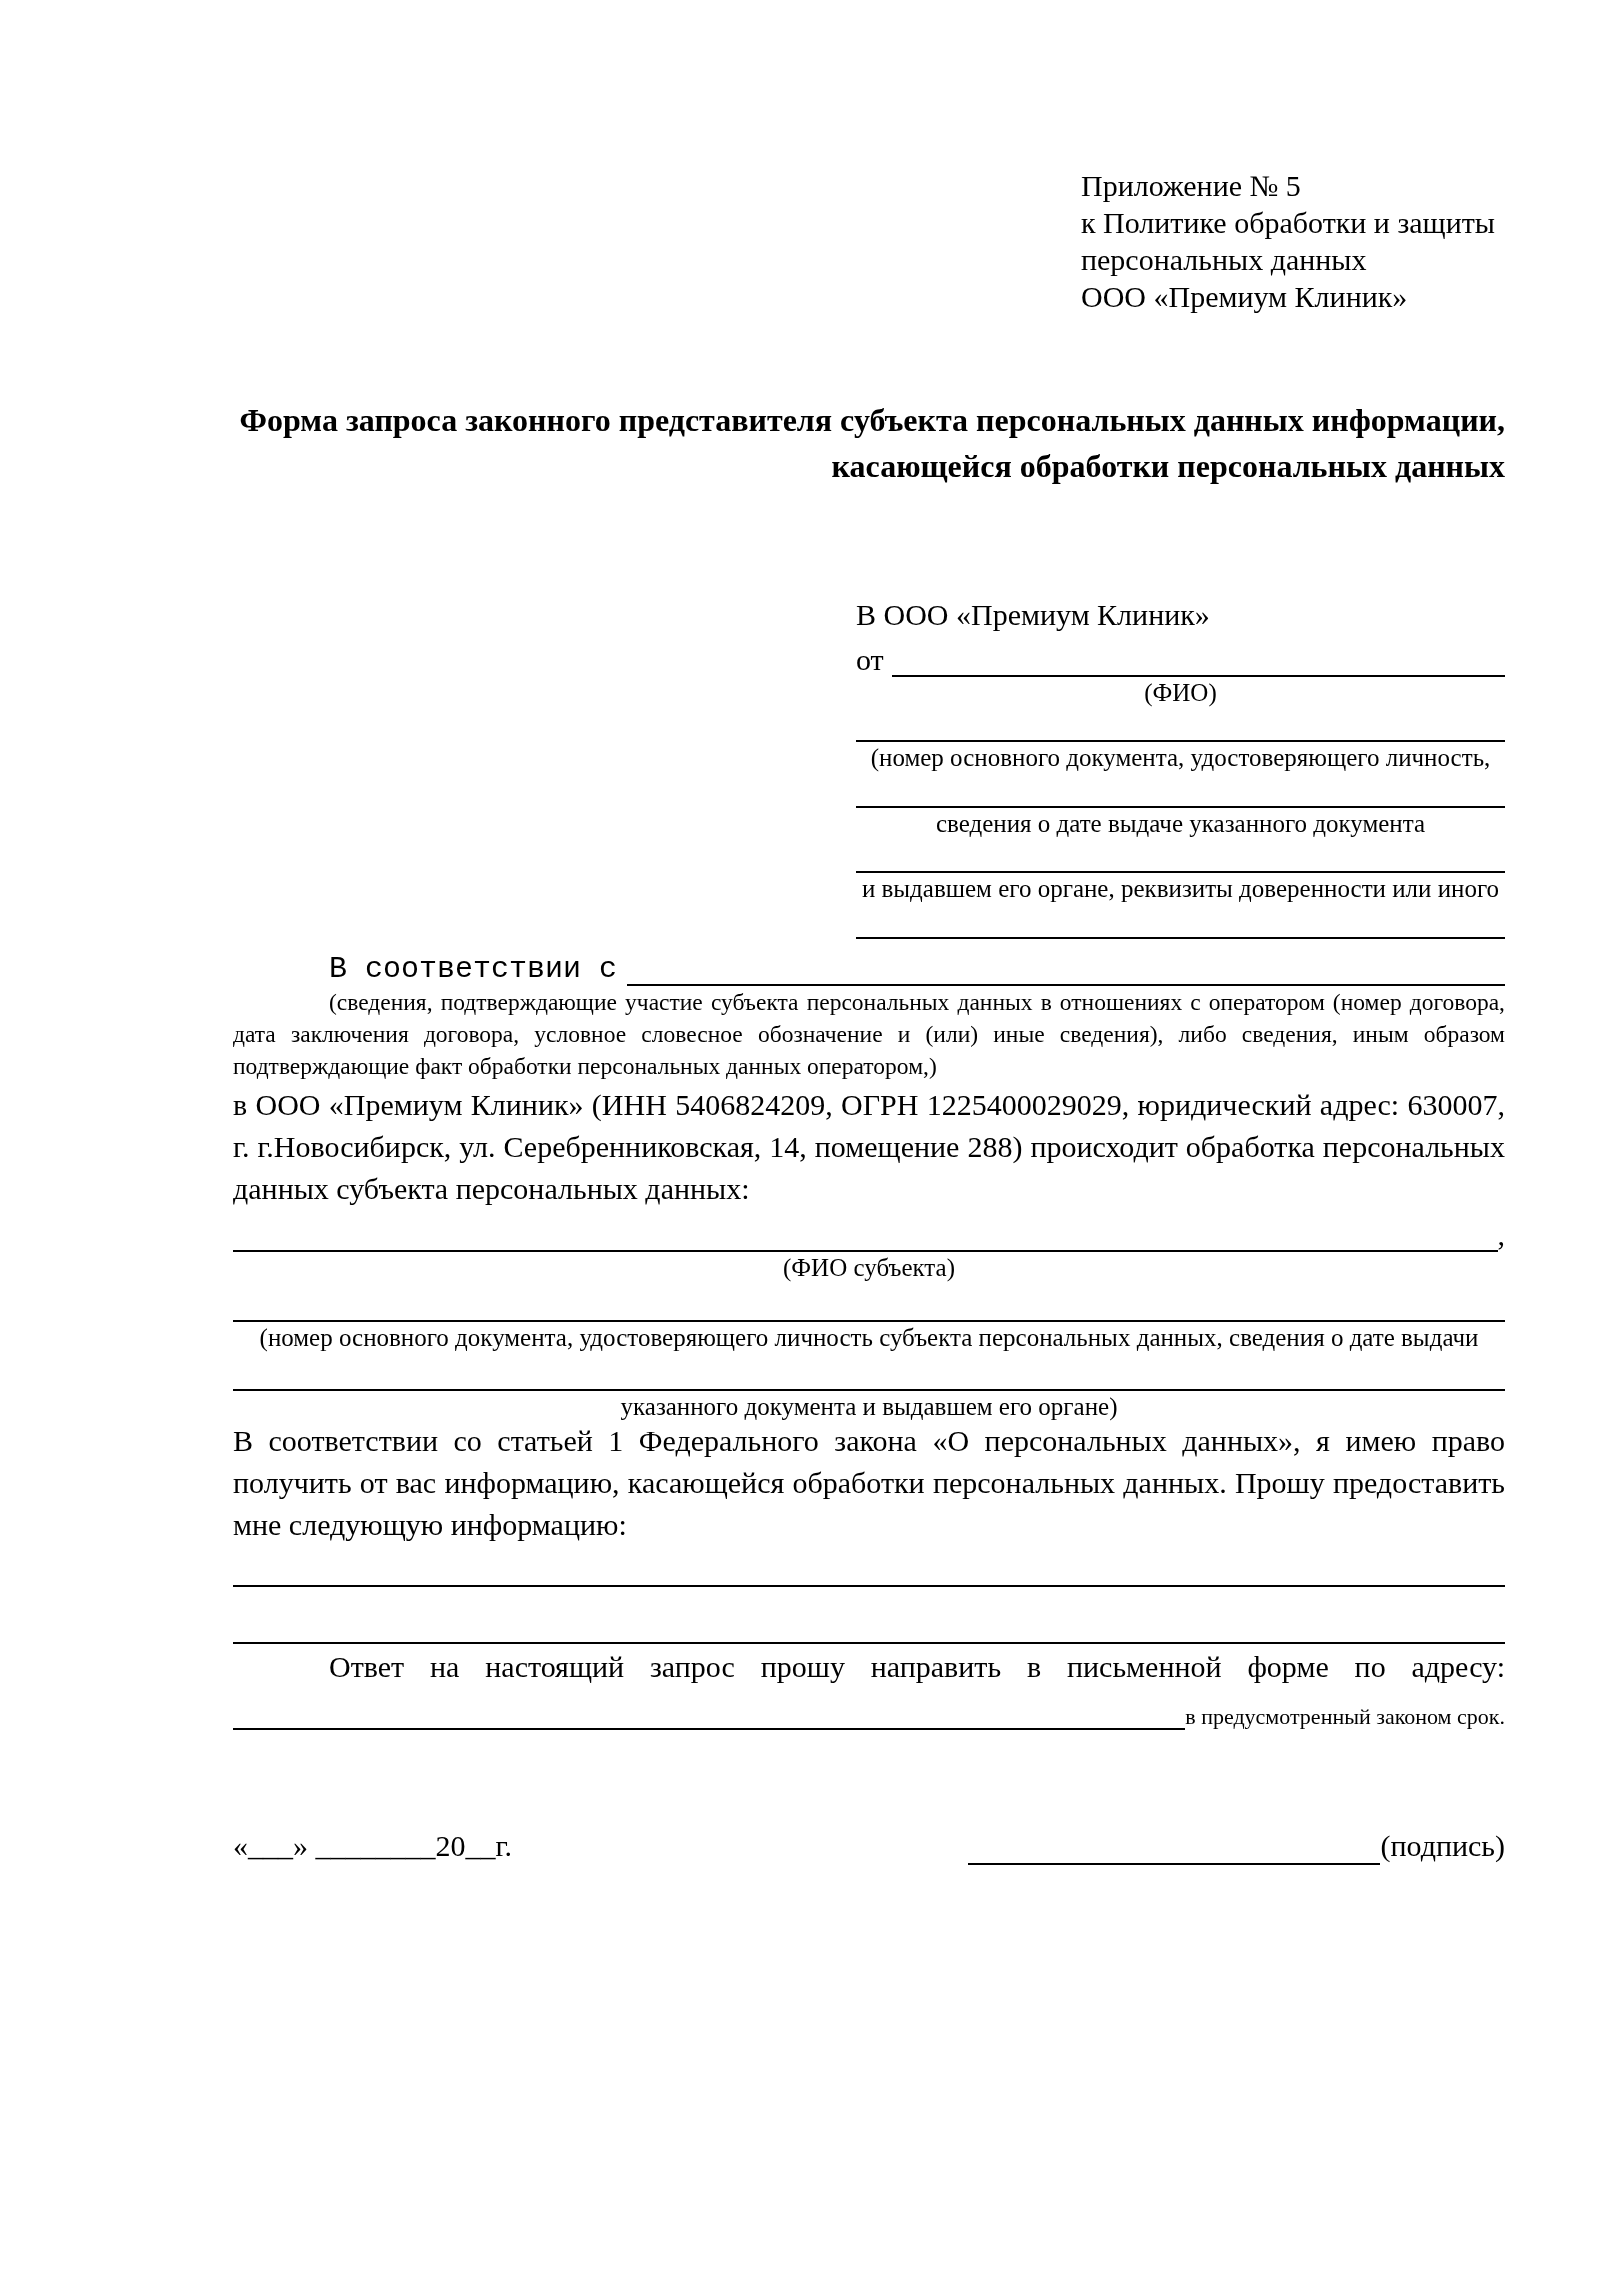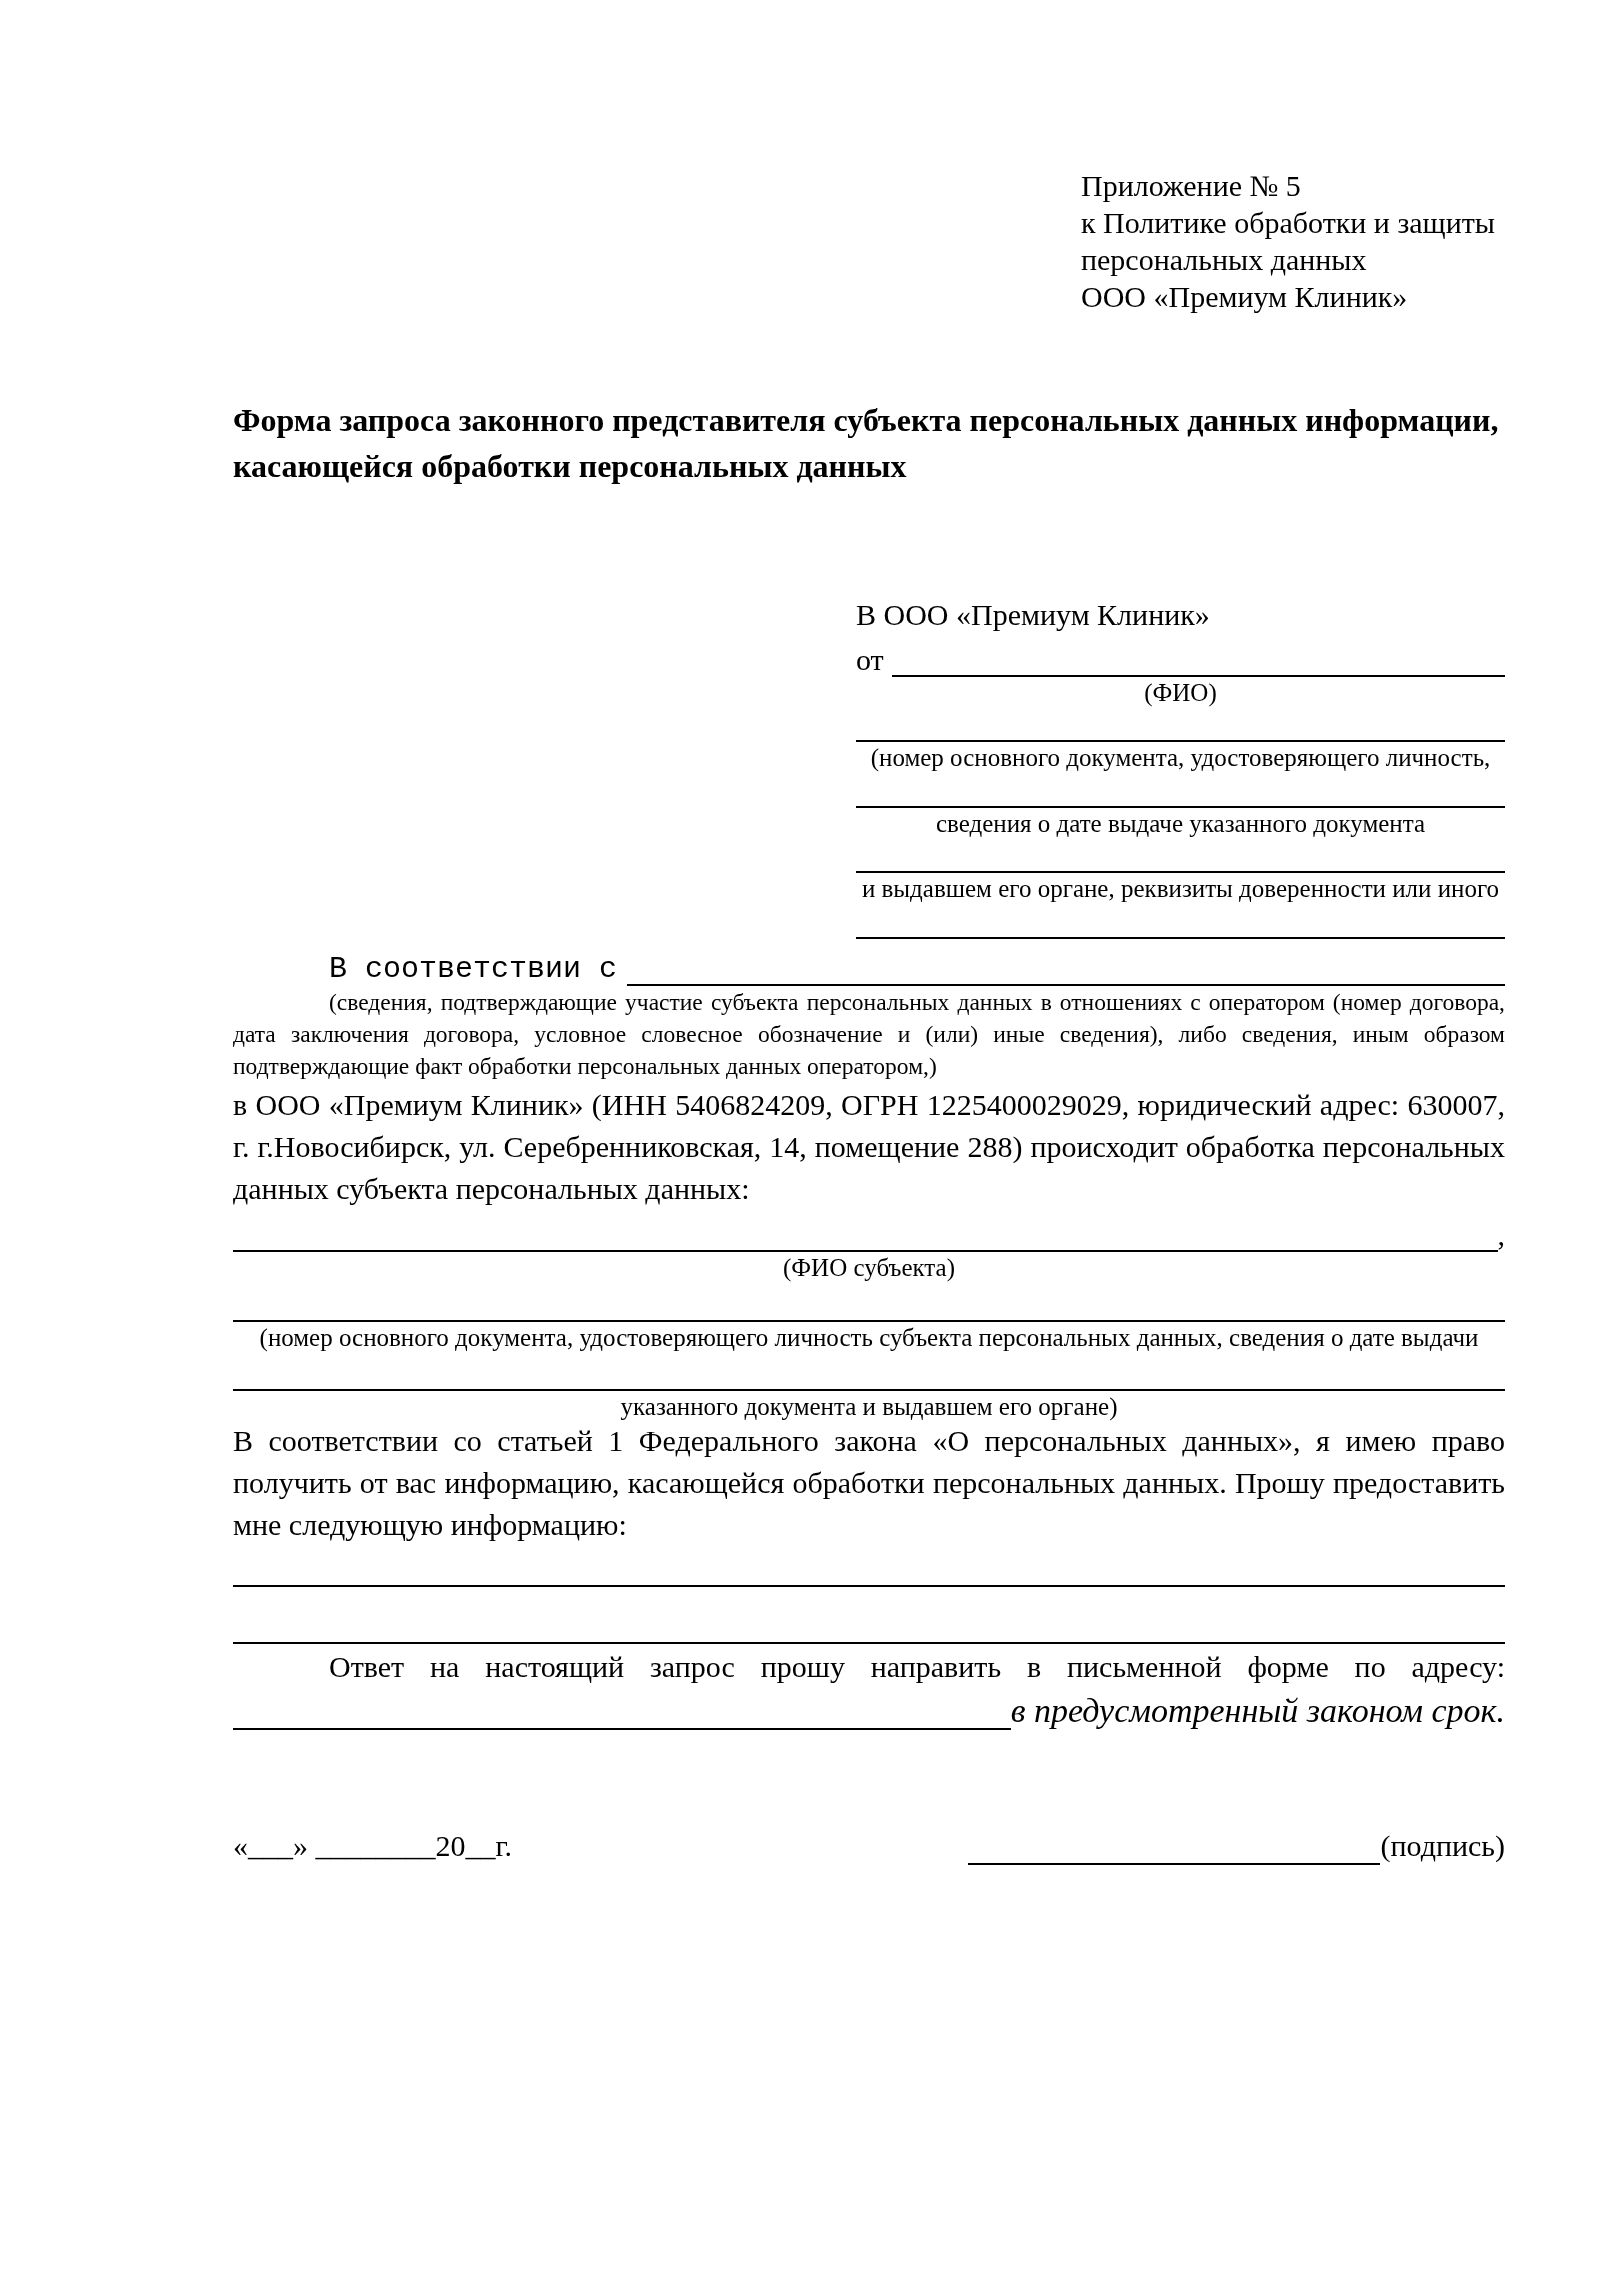--- a/index.html
+++ b/index.html
@@ -28,21 +28,21 @@
     font-size: 30px;
     line-height: 37px;
   }
 
   
   .title {
     margin-top: 82px;
     font-size: 32px;
     font-weight: bold;
     line-height: 46px;
-    text-align: left;
+    text-align: right;
   }
 
   
   .addressee {
     margin-top: 106px;
     margin-left: 623px;  
     width: 649px;        
     font-size: 30px;
   }
   .addressee .org {
@@ -124,22 +124,21 @@
     font-size: 30px;
     line-height: 42px;
     text-align: justify;
     text-align-last: justify;
     text-indent: 96px;
   }
   .reply-second {
     display: flex;
     align-items: flex-end;
     height: 42px;
-    font-size: 34px;
-    font-style: italic;
+    font-size: 22px;
   }
   .reply-second .tail { white-space: nowrap; }
 
   
   .footer {
     margin-top: 94px;
     display: flex;
     align-items: flex-end;
     justify-content: space-between;
     font-size: 30px;

